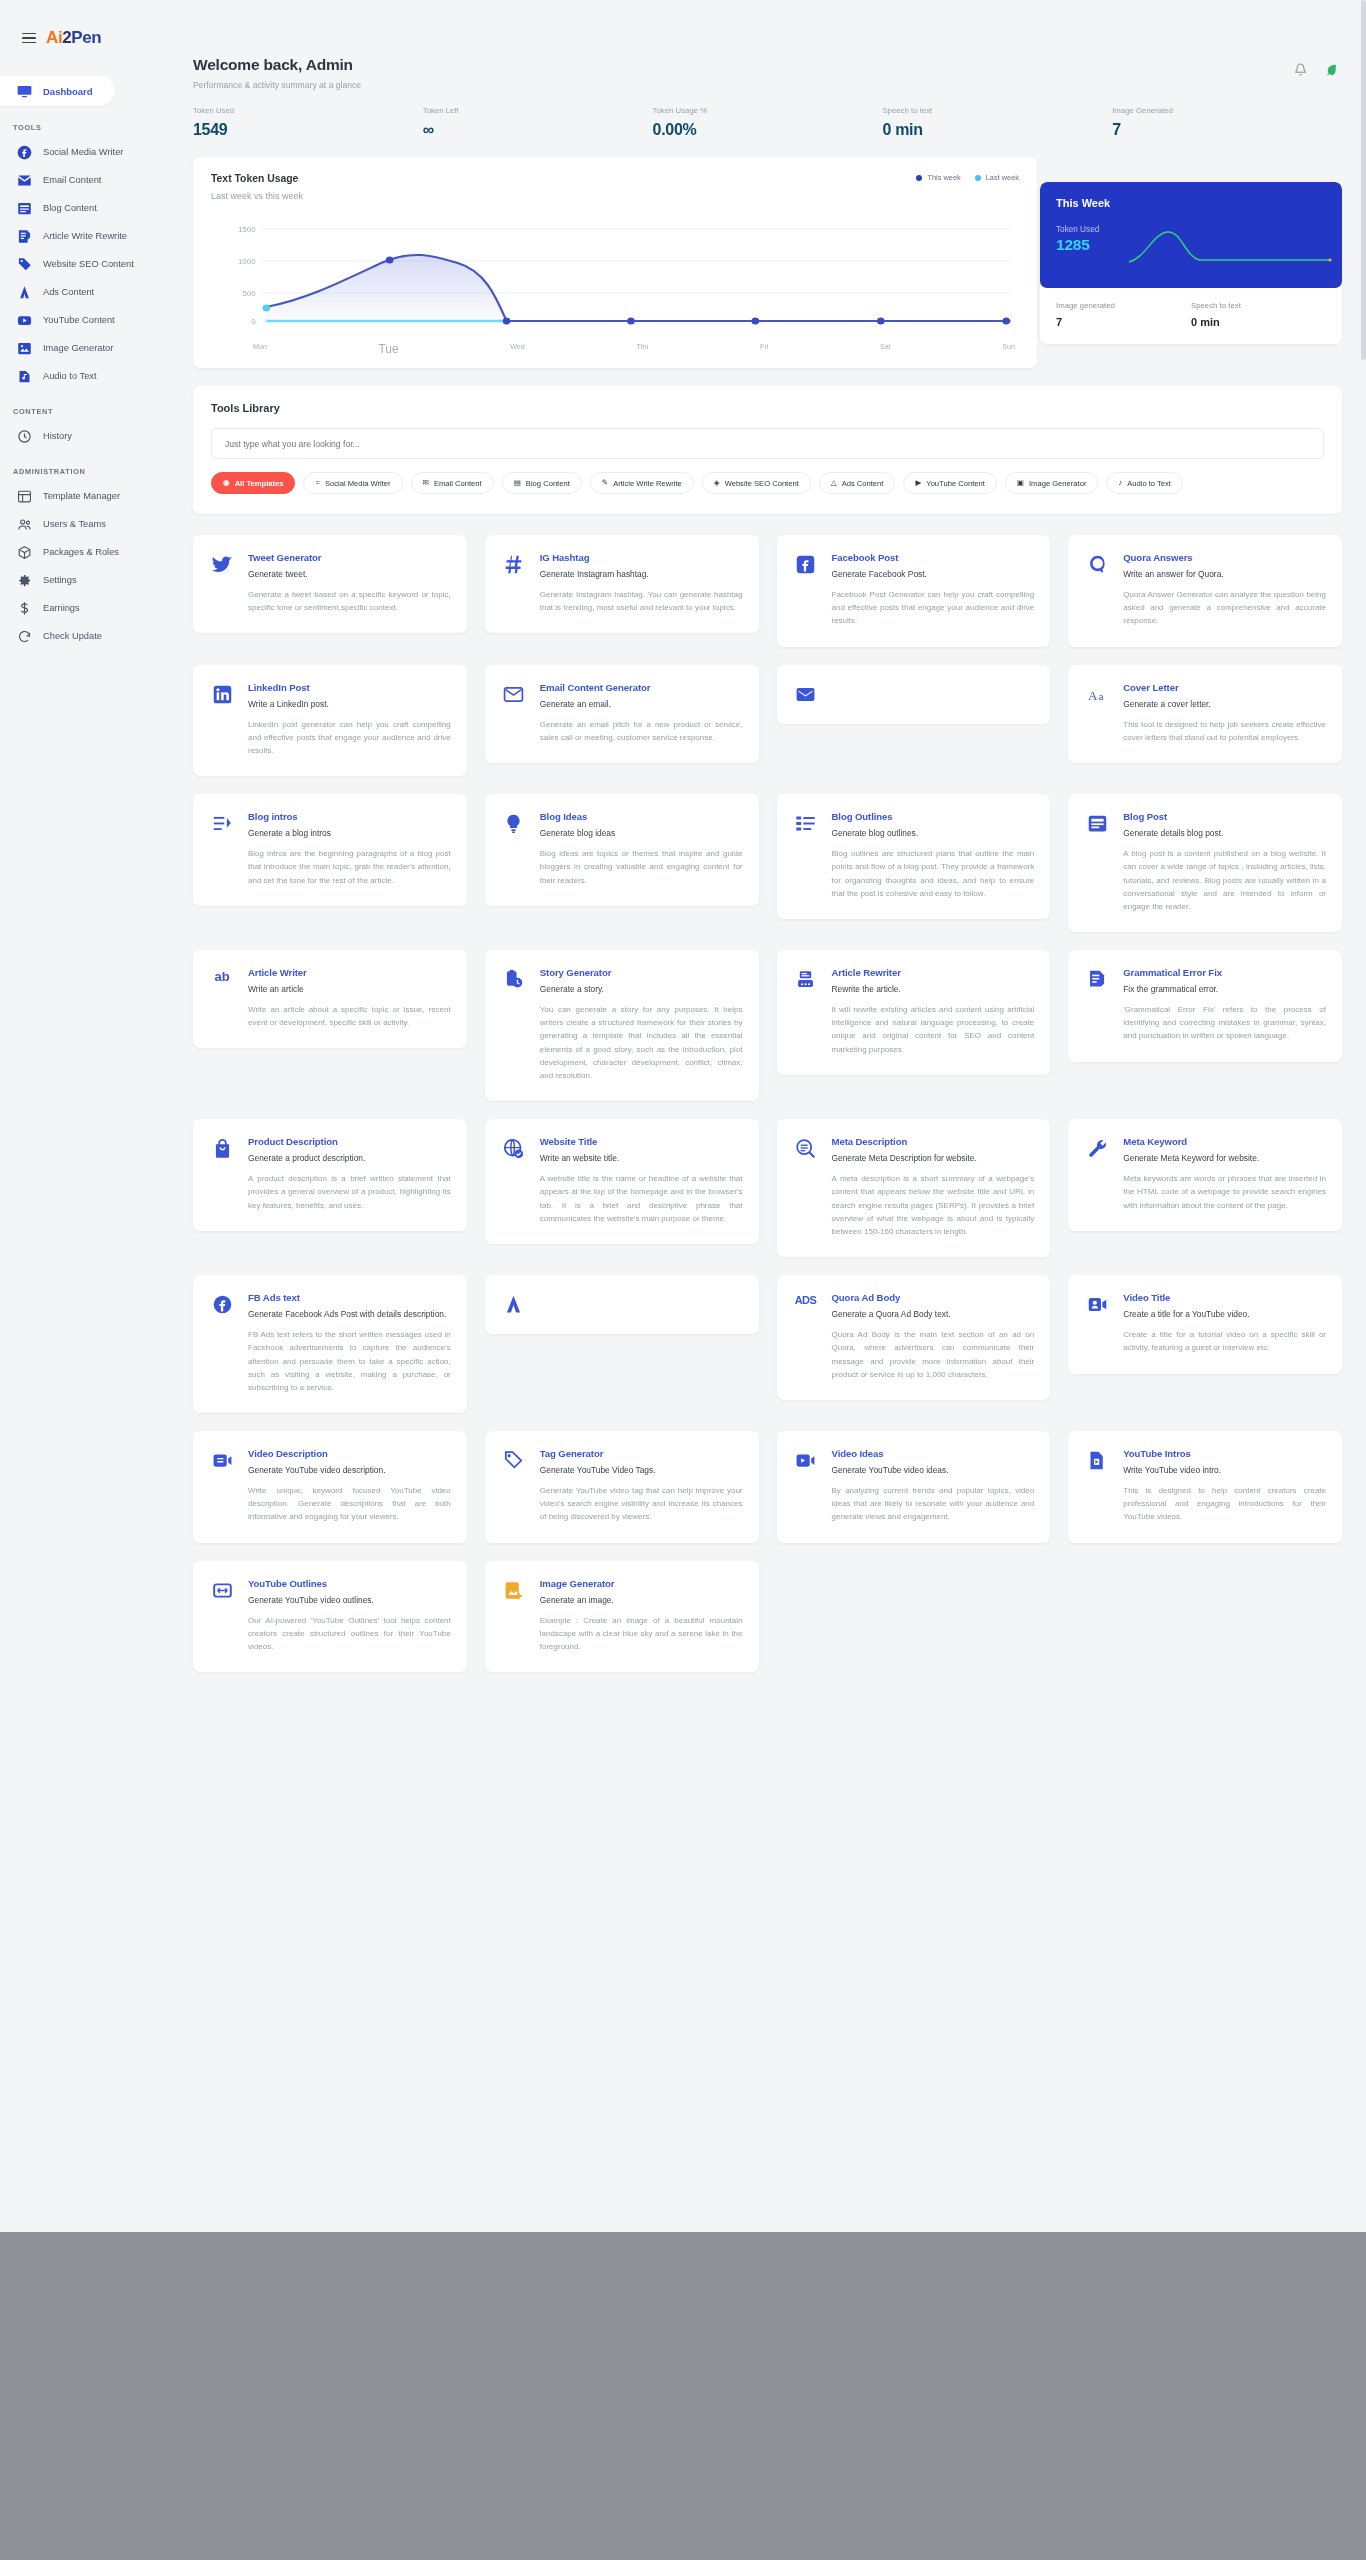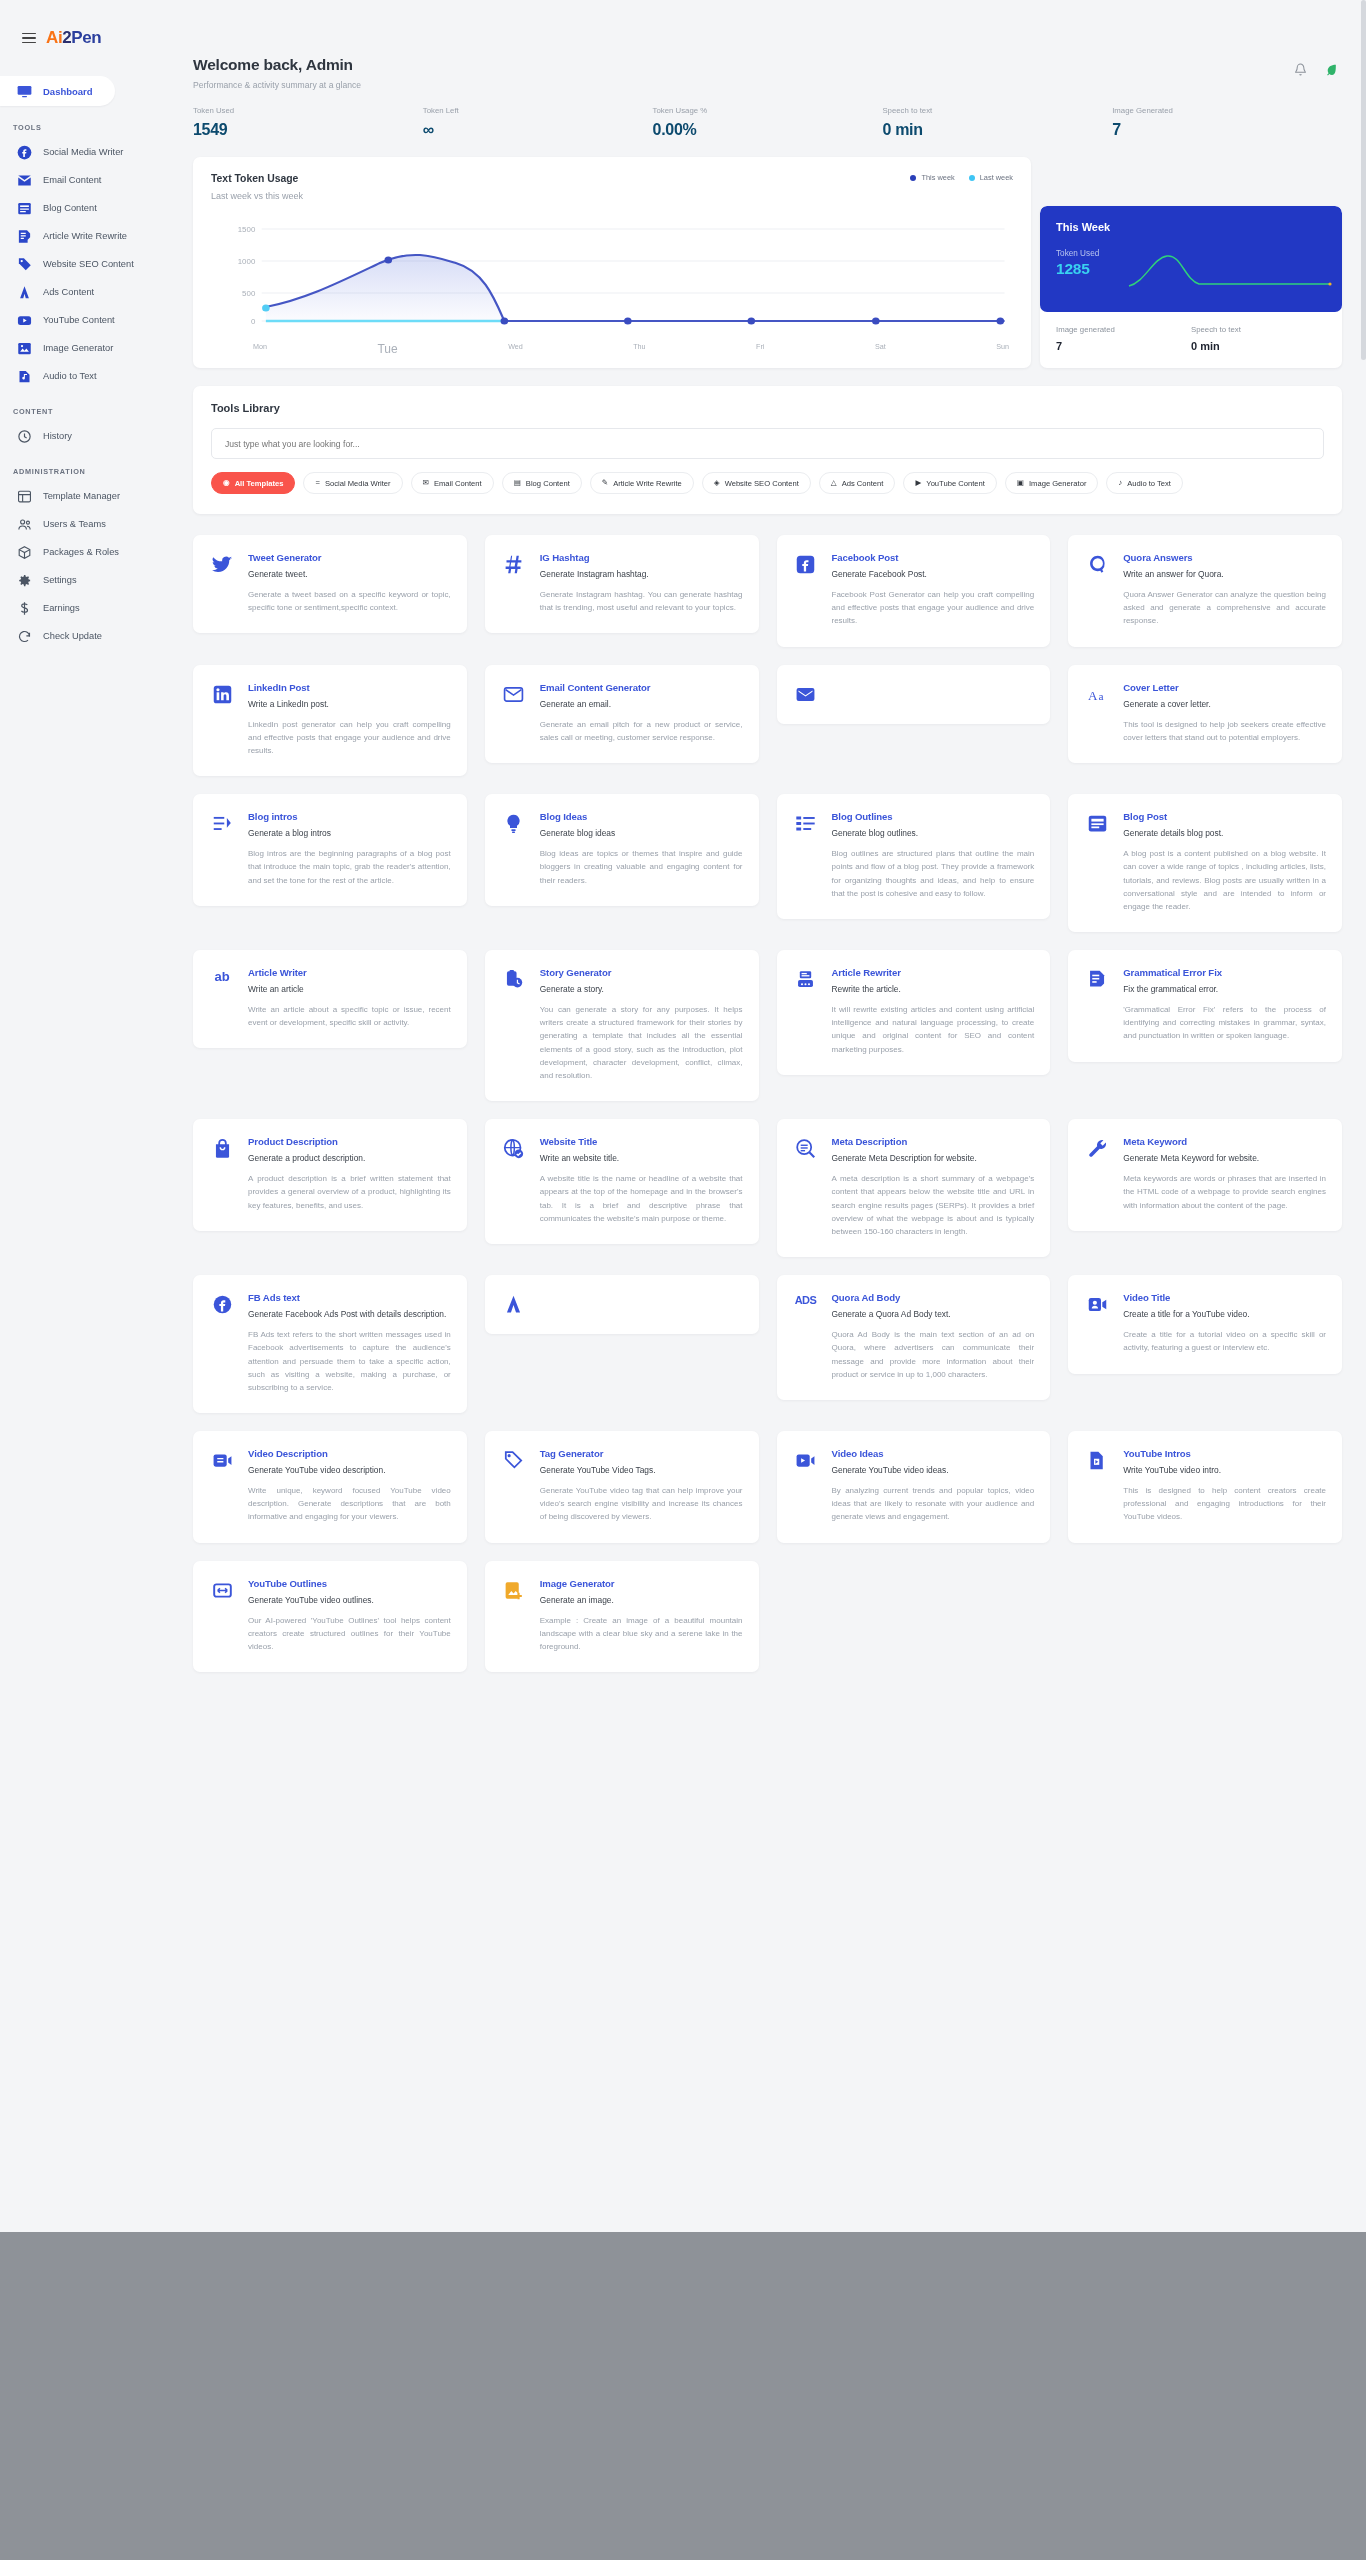--- a/index.html
+++ b/index.html
@@ -49,21 +49,21 @@
   .page-title { font-size: 15.5px; font-weight: 700; color: #2f3640; letter-spacing: -.2px; }
   .page-sub { font-size: 8.6px; color: #9aa1ab; margin-top: 6px; }
   .top-icons { display: flex; align-items: center; gap: 18px; padding-top: 6px; }
 
   .metrics { display: flex; padding: 16px 24px 0 13px; }
   .metric { flex: 1; }
   .metric .mlab { font-size: 7.8px; color: #9aa1ab; }
   .metric .mval { font-size: 16px; font-weight: 700; color: #0c4a6e; margin-top: 6px; letter-spacing: -.3px; }
   .metric.r { text-align: left; }
 
-  .row1 { display: flex; gap: 9px; padding: 18px 24px 0 13px; align-items: flex-end; }
+  .row1 { display: flex; gap: 3px; padding: 18px 24px 0 13px; align-items: center; }
   .card { background: #fff; border-radius: 7px; box-shadow: 0 1px 3px rgba(16,24,40,.06); }
 
   .chart-card { flex: 1; padding: 16px 18px 12px 18px; }
   .chart-head { display: flex; justify-content: space-between; align-items: flex-start; }
   .chart-title { font-size: 10.4px; font-weight: 700; color: #2f3640; }
   .chart-sub { font-size: 9px; color: #9aa1ab; margin-top: 7px; }
   .legend { display: flex; gap: 14px; align-items: center; }
   .legend span { font-size: 7.4px; color: #6b7280; display: flex; align-items: center; gap: 5px; }
   .dot { width: 6px; height: 6px; border-radius: 50%; display: inline-block; }
 

